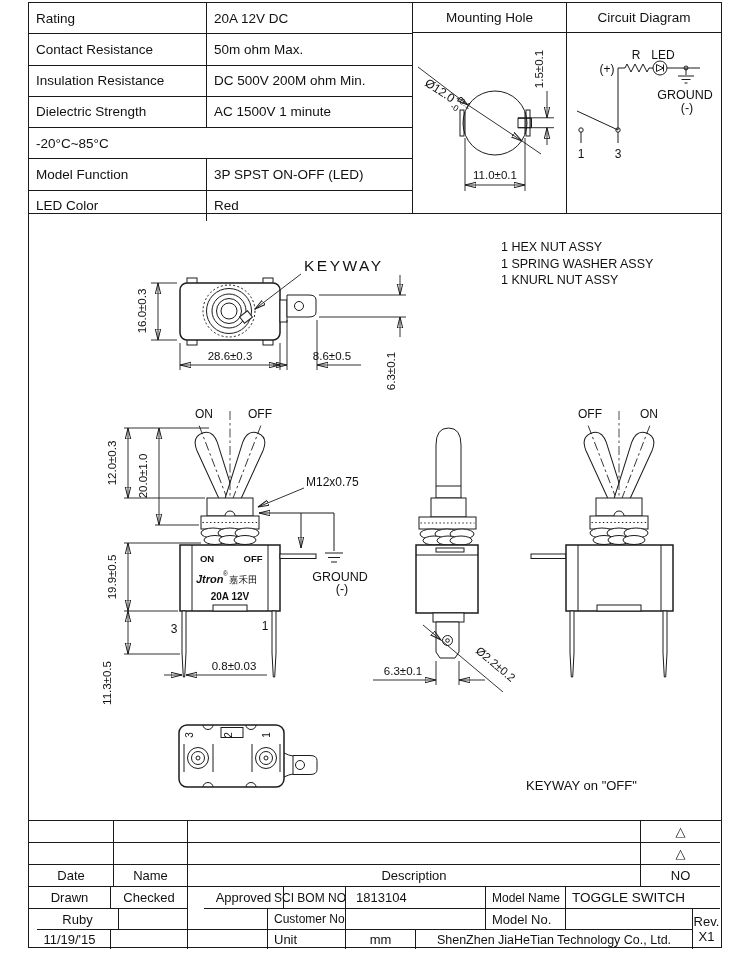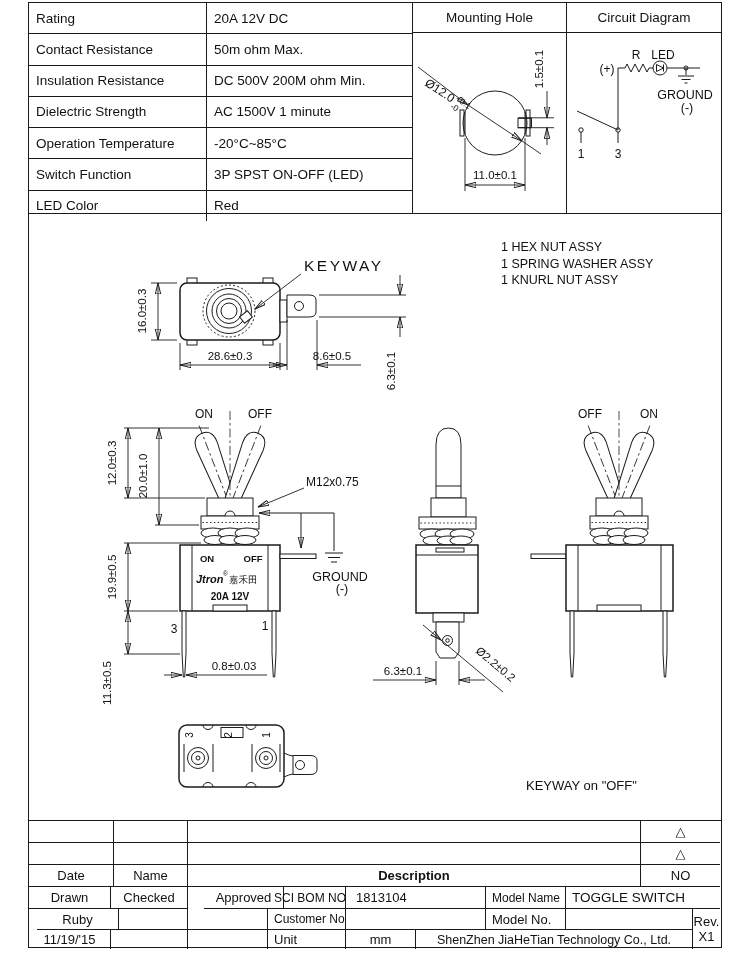--- a/index.html
+++ b/index.html
@@ -41,25 +41,24 @@
       </div>
     <div class="spec-row">
         <div class="spec-label">Insulation Resistance</div>
         <div class="spec-value">DC 500V 200M ohm Min.</div>
       </div>
     <div class="spec-row">
         <div class="spec-label">Dielectric Strength</div>
         <div class="spec-value">AC 1500V 1 minute</div>
       </div>
     <div class="spec-row">
-        <div class="spec-label">Operation Temperature</div>
         <div class="spec-value">-20°C~85°C</div>
       </div>
     <div class="spec-row">
-        <div class="spec-label">Switch Function</div>
+        <div class="spec-label">Model Function</div>
         <div class="spec-value">3P SPST ON-OFF (LED)</div>
       </div>
     <div class="spec-row">
         <div class="spec-label">LED Color</div>
         <div class="spec-value">Red</div>
       </div>
   </div>
 
   <div class="blk" style="left:413px;top:2px;width:154px;height:212px;border:1.6px solid #1a1a1a;border-left:none;">
     <div class="hdr">Mounting Hole</div>
@@ -347,21 +346,21 @@
 
     <div class="cell" style="left:0;top:22px;width:85px;height:22px;"></div>
     <div class="cell" style="left:85px;top:22px;width:74px;height:22px;"></div>
     <div class="cell" style="left:159px;top:22px;width:453px;height:22px;"></div>
     <div class="cell no-r" style="left:612px;top:22px;width:79px;height:22px;">
         <span class="tri">△</span>
       </div>
 
     <div class="cell" style="left:0;top:44px;width:85px;height:22px;">Date</div>
     <div class="cell" style="left:85px;top:44px;width:74px;height:22px;">Name</div>
-    <div class="cell" style="left:159px;top:44px;width:453px;height:22px;font-weight:bold;">Description</div>
+    <div class="cell" style="left:159px;top:44px;width:453px;height:22px;">Description</div>
     <div class="cell no-r" style="left:612px;top:44px;width:79px;height:22px;">NO</div>
 
     <div class="cell" style="left:0;top:66px;width:82px;height:22px;">Drawn</div>
     <div class="cell" style="left:82px;top:66px;width:77px;height:22px;">Checked</div>
     <div class="cell" style="left:175px;top:66px;width:80px;height:22px;">Approved</div>
     <div class="cell left" style="left:239px;top:66px;width:78px;height:22px;font-size:12px;">SCI BOM NO.</div>
     <div class="cell left" style="left:317px;top:66px;width:140px;height:22px;padding-left:10px;">1813104</div>
     <div class="cell left" style="left:457px;top:66px;width:80px;height:22px;font-size:12px;">Model Name</div>
     <div class="cell no-r left" style="left:537px;top:66px;width:154px;height:22px;font-size:13.5px;">TOGGLE SWITCH</div>
 

